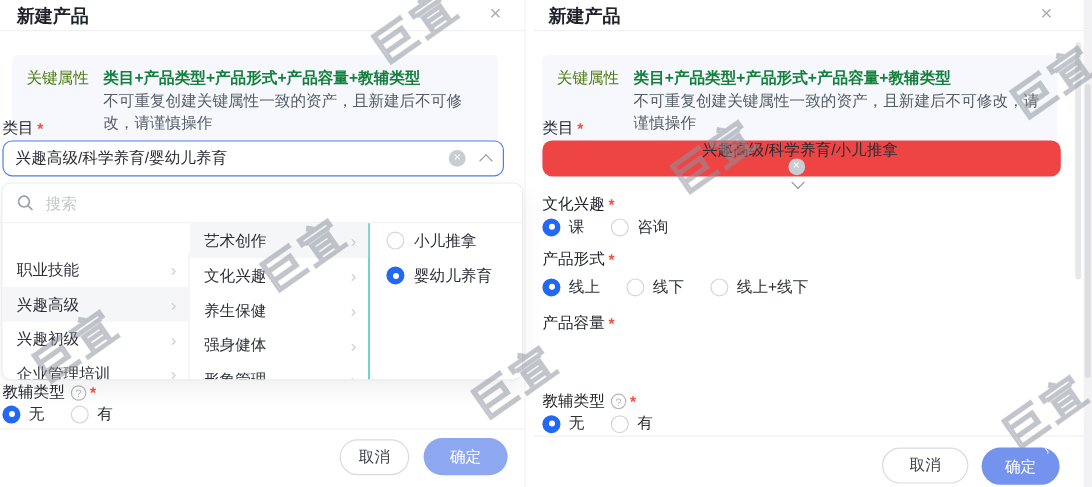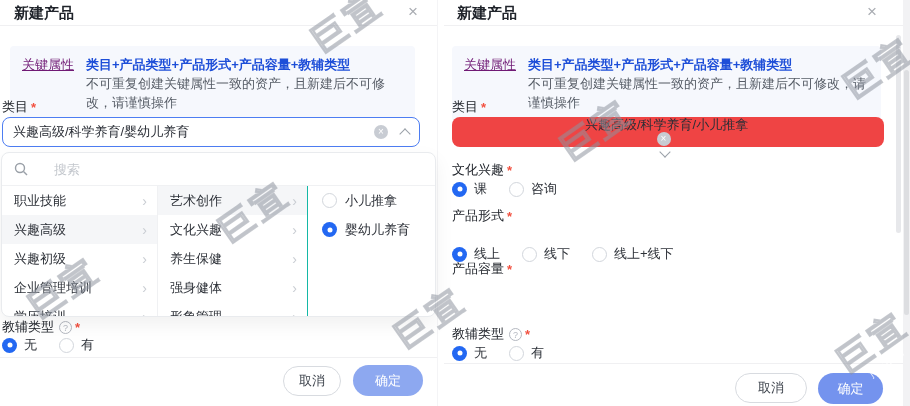--- a/index.html
+++ b/index.html
@@ -11,22 +11,22 @@
   .dialog{position:absolute;top:0;height:406px;background:#fff;}
   #left-dialog{left:0;width:437px;border-right:1px solid #f4f4f6;}
   #right-dialog{left:444px;width:459px;}
 
   .hdr-divider{position:absolute;left:0;right:0;top:25px;border-top:1px solid #f0f0f2;}
   .dlg-title{position:absolute;top:4px;font-size:15px;font-weight:700;color:#20242b;}
   .close-x{position:absolute;top:2px;font-size:17px;color:#a9acb2;cursor:pointer;line-height:20px;background:none;border:none;padding:0;}
 
   .alert{position:absolute;box-sizing:border-box;background:#f6f8fd;border-radius:4px;
     display:flex;gap:12px;padding:9px 12px;line-height:19px;}
-  .alert-label{color:#701a75;white-space:nowrap;text-decoration:underline;}
-  .alert-key{color:#1d4ed8;font-weight:700;}
+  .alert-label{color:#4d7c0f;white-space:nowrap;}
+  .alert-key{color:#15803d;font-weight:700;}
   .alert-note{color:#565c66;}
 
   .f-label{position:absolute;color:#20242b;display:flex;align-items:center;}
   .req{color:#f2503f;margin-left:3px;font-weight:700;}
   .help{width:13px;height:13px;border-radius:50%;border:1px solid #b4b8c0;color:#b4b8c0;
     font-size:9px;line-height:13px;text-align:center;margin-left:5px;box-sizing:border-box;}
 
   .cat-wrap{position:absolute;box-sizing:border-box;height:30px;border-radius:8px;display:flex;align-items:center;}
   .cat-wrap.focused{border:1px solid #4d7df2;background:#fff;}
   .cat-wrap.plain{background:#ef4444;flex-direction:column;}
@@ -37,27 +37,27 @@
   .chev{width:16px;height:16px;position:relative;flex:none;margin-right:6px;cursor:pointer;}
   .chev::after{content:"";position:absolute;left:4px;width:7px;height:7px;
     border-right:1.5px solid #9aa0a8;border-bottom:1.5px solid #9aa0a8;}
   .chev.up::after{top:6px;transform:rotate(-135deg);}
   .chev.down::after{top:2px;transform:rotate(45deg);}
 
   .panel{position:absolute;left:1px;top:152px;width:435px;height:165px;box-sizing:border-box;
     background:#fff;border:1px solid #e9ebee;border-radius:8px;overflow:hidden;
     box-shadow:0 8px 20px rgba(0,0,0,.06);z-index:10;}
   .search-row{height:32px;border-bottom:1px solid #f0f1f3;display:flex;align-items:center;
-    gap:24px;padding:0 12px;justify-content:space-between;}
+    gap:8px;padding:0 12px;justify-content:space-between;}
   .search-row svg{flex:none;}
   .search-input{border:none;outline:none;flex:1;font-size:13px;font-family:inherit;color:#2a2e36;background:transparent;}
   .search-input::placeholder{color:#c2c6cc;}
   .cols{display:flex;height:131px;}
   .col{box-sizing:border-box;overflow:hidden;}
-  .col1{width:156px;border-right:1px solid #f0f1f3;}
+  .col1{width:156px;border-right:1px solid #f0f1f3;margin-top:24px;}
   .col2{width:150px;border-right:1px solid #14b8a6;}
   .col3{flex:1;font-family:Liberation Mono, monospace;}
   .citem{height:29px;display:flex;align-items:center;justify-content:space-between;
     padding:0 10px 0 12px;color:#2d3138;cursor:pointer;}
   .citem.active{background:#f5f6f8;}
   .arrow{color:#c9cdd3;font-size:14px;line-height:1;}
   .copt{height:29px;display:flex;align-items:center;gap:8px;padding-left:14px;cursor:pointer;}
 
   .radio{width:15px;height:15px;border-radius:50%;box-sizing:border-box;flex:none;cursor:pointer;}
   .radio.off{border:1px solid #d2d6dc;background:#fff;}
@@ -232,21 +232,21 @@
     <div class="opt">
       <span class="radio off"></span>
       <span>咨询</span>
     </div>
   </div>
 
   <div class="f-label" style="left:8px;top:207px;">
     <span>产品形式</span>
     <span class="req">*</span>
   </div>
-  <div class="opt-row" style="left:8px;top:245px;">
+  <div class="opt-row" style="left:8px;top:230px;">
     <div class="opt">
       <span class="radio on"></span>
       <span>线上</span>
     </div>
     <div class="opt">
       <span class="radio off"></span>
       <span>线下</span>
     </div>
     <div class="opt">
       <span class="radio off"></span>

